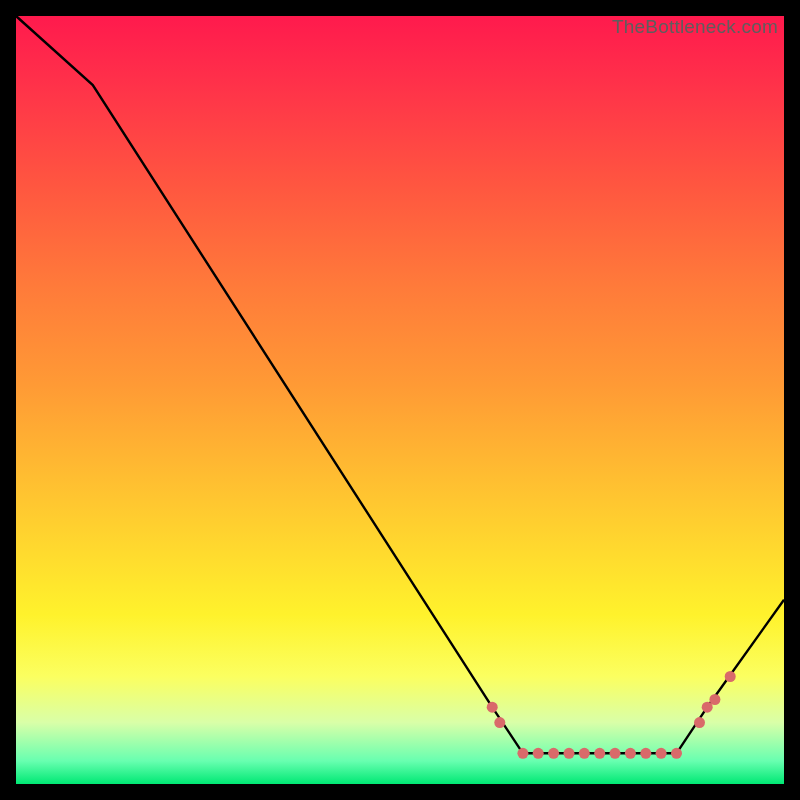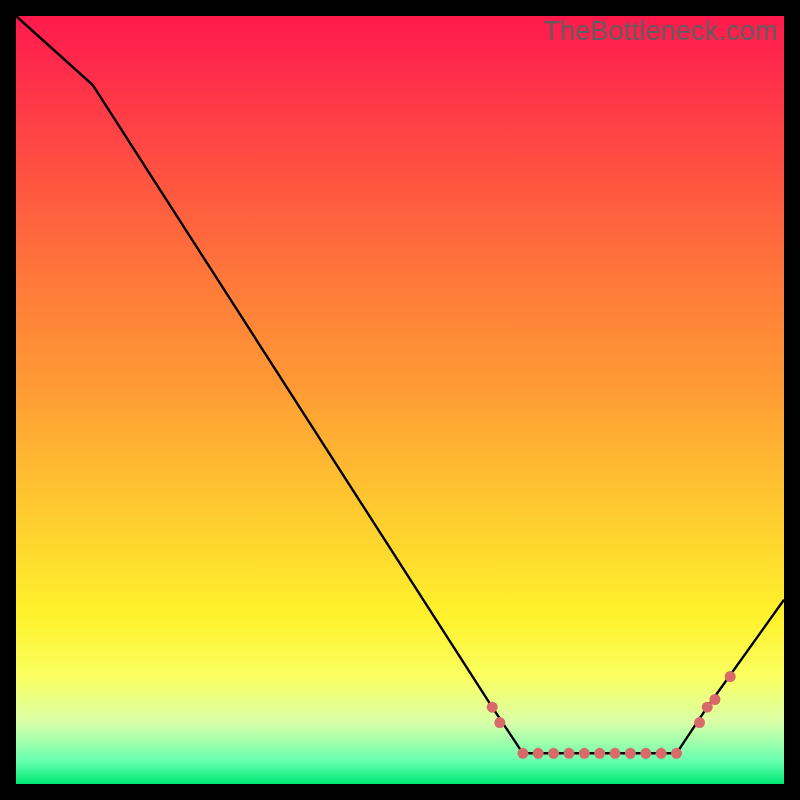--- a/index.html
+++ b/index.html
@@ -35,21 +35,21 @@
       #d9ffa8 92%,
       #68ffb0 97%,
       #00e874 100%
     );
   }
   .watermark {
     position: absolute;
     top: 0px;
     right: 6px;
     color: #5e5e5e;
-    font-size: 27px;
+    font-size: 19px;
     font-weight: 500;
     letter-spacing: 0.2px;
   }
   svg.lines {
     position: absolute;
     left: 0;
     top: 0;
     width: 768px;
     height: 768px;
     overflow: visible;

